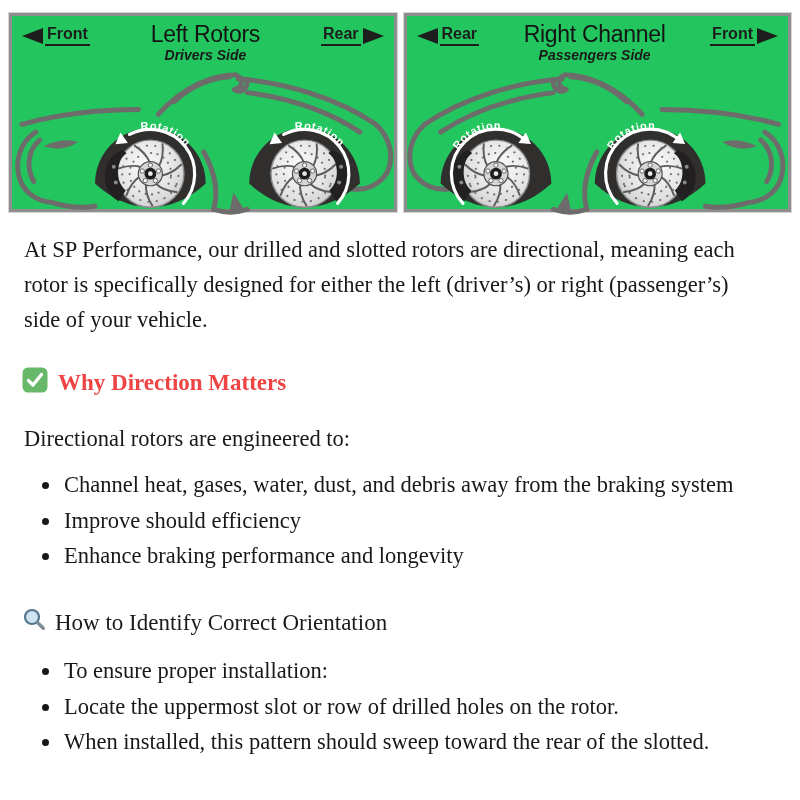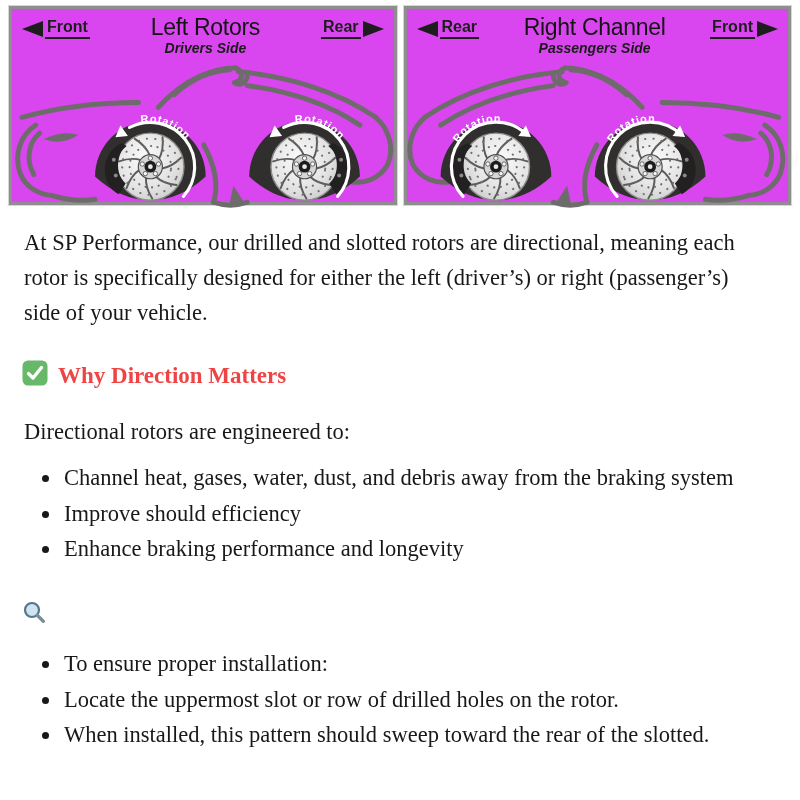--- a/index.html
+++ b/index.html
@@ -5,25 +5,25 @@
   html,body { margin:0; padding:0; background:#ffffff; }
   body {
     width:800px; height:800px; overflow:hidden;
     font-family:"Liberation Serif", serif;
     color:#181818;
   }
 
   
   .figure { display:flex; gap:7px; margin:6px 9px 0 9px; }
   .panel {
-    flex:1; background:#d946ef;
+    flex:1; background:#22c55e;
     border:3px solid #8e8e8e;
     box-shadow:0 0 0 1px #d6d6d6;
     height:199px; box-sizing:border-box;
-    display:flex; flex-direction:column;
+    display:flex; flex-direction:column;margin-top:7px;
   }
   .panel-head {
     display:flex; align-items:flex-start; justify-content:space-between;
     padding:7px 10px 0 10px;
     font-family:"Liberation Sans", sans-serif;
   }
   .dir { display:flex; align-items:center; gap:2px; margin-top:3px; }
   .dir-text {
     font-weight:bold; font-size:16px; color:#1d1d1d;
     border-bottom:2.5px solid #1d1d1d; padding:0 2px 1px 2px; line-height:1.05;
@@ -237,19 +237,20 @@
   <li>Enhance braking performance and longevity</li>
 </ul>
 
 <div class="sec-head normal">
   <span class="icon">
     <svg width="25" height="25" viewBox="0 0 25 25">
       <circle cx="10" cy="10" r="7" stroke="#54778c" stroke-width="2.2" fill="#cfe3f0"></circle>
       <line x1="15.5" y1="15.5" x2="21.3" y2="21.3" stroke="#7d8c96" stroke-width="3.4" stroke-linecap="round"></line>
     </svg>
   </span>
+  <span>How to Identify Correct Orientation</span>
 </div>
 
 <ul class="doc-list">
   <li>To ensure proper installation:</li>
   <li>Locate the uppermost slot or row of drilled holes on the rotor.</li>
   <li>When installed, this pattern should sweep toward the rear of the slotted.</li>
 </ul>
 
 </body></html>

